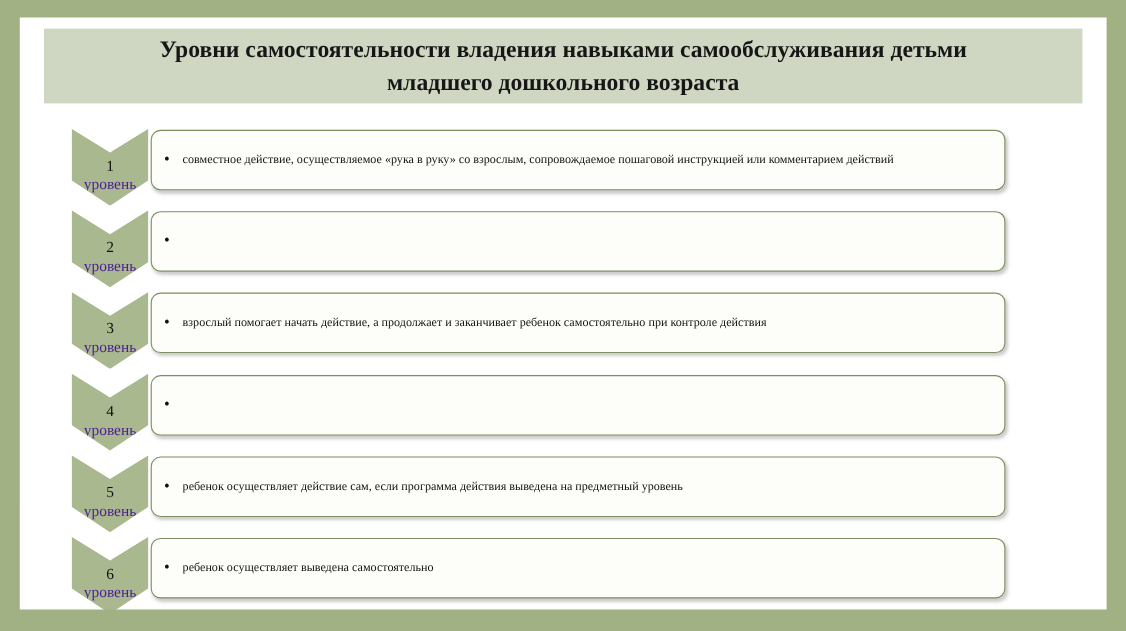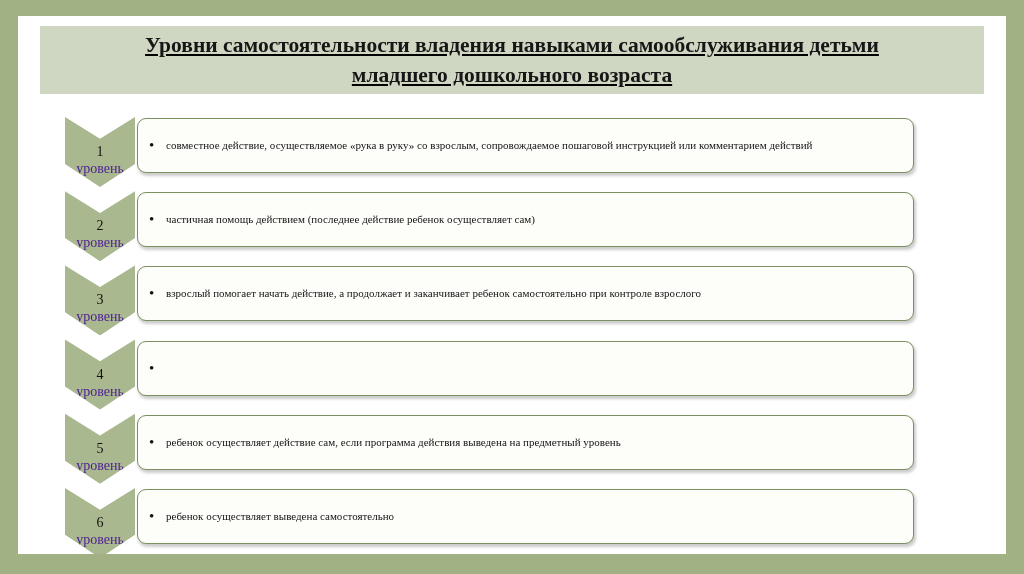--- a/index.html
+++ b/index.html
@@ -10,21 +10,21 @@
   
   .frame{
     position:absolute;inset:0;z-index:6;pointer-events:none;
     border-style:solid;border-color:var(--frame,#a2b184);
     border-width:16px 18px 20px 18px;
   }
   
   .title-box{
     position:absolute;left:40px;top:26px;width:944px;height:68px;
     background:var(--title_bg,#cfd7c2);z-index:1;
-    display:flex;flex-direction:column;align-items:center;justify-content:center;text-decoration:underline;
+    display:flex;flex-direction:column;align-items:center;justify-content:center;
   }
   .title-line{
     font-size:21.5px;font-weight:bold;color:#161616;line-height:30px;
     text-align:center;white-space:nowrap;
   }
   
   .rows{position:absolute;left:65px;top:117px;width:870px;z-index:2;}
   .row{position:relative;height:74.2px;}
   .chevron{
     position:absolute;left:0;top:0;width:70px;height:70px;
@@ -69,32 +69,31 @@
       </div>
     </div>
 
     <div class="row">
       <div class="chevron">
         <span class="lvl-num">2</span>
         <span class="lvl-label">уровень</span>
       </div>
       <div class="textbox">
         <span class="bullet">•</span>
-        <span class="lvl-text">частичная помощь действием (последнее действие ребенок осуществляет сам)</span>
       </div>
     </div>
 
     <div class="row">
       <div class="chevron">
         <span class="lvl-num">3</span>
         <span class="lvl-label">уровень</span>
       </div>
       <div class="textbox">
         <span class="bullet">•</span>
-        <span class="lvl-text">взрослый помогает начать действие, а продолжает и заканчивает ребенок самостоятельно при контроле взрослого</span>
+        <span class="lvl-text">взрослый помогает начать действие, а продолжает и заканчивает ребенок самостоятельно при контроле действия</span>
       </div>
     </div>
 
     <div class="row">
       <div class="chevron">
         <span class="lvl-num">4</span>
         <span class="lvl-label">уровень</span>
       </div>
       <div class="textbox">
         <span class="bullet">•</span>

